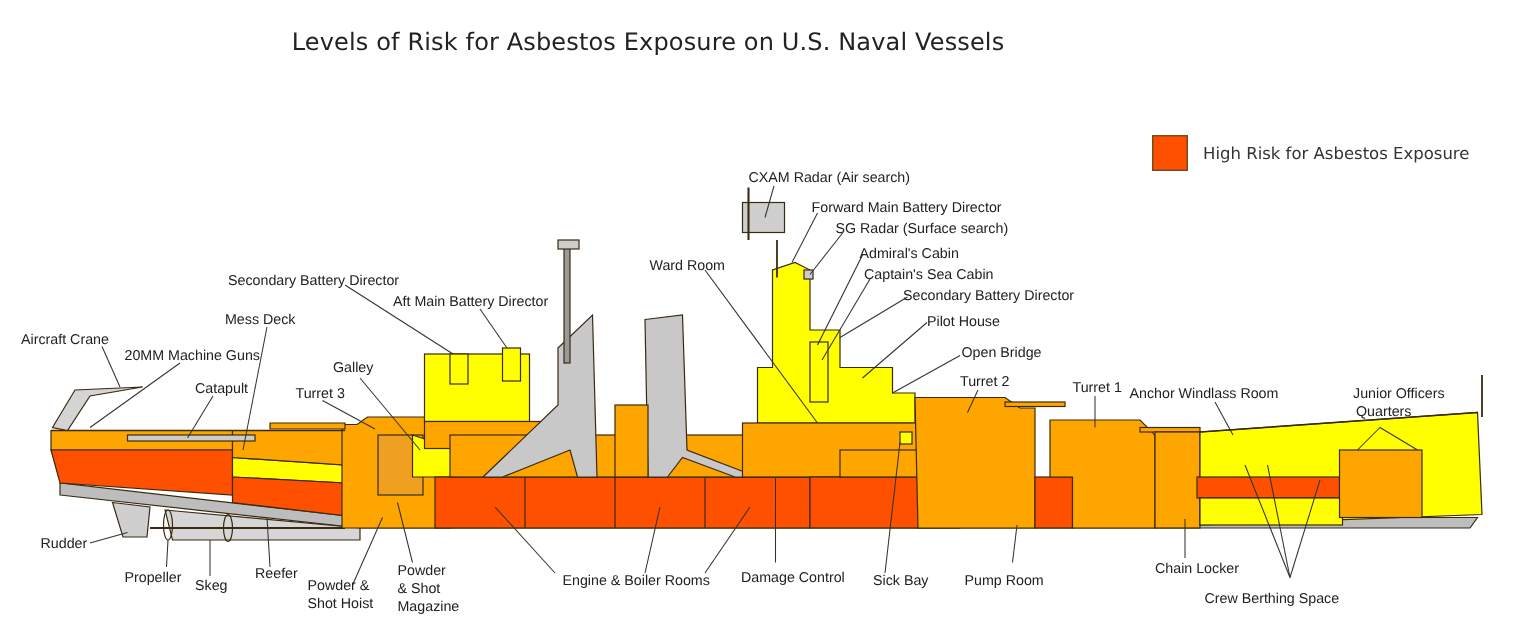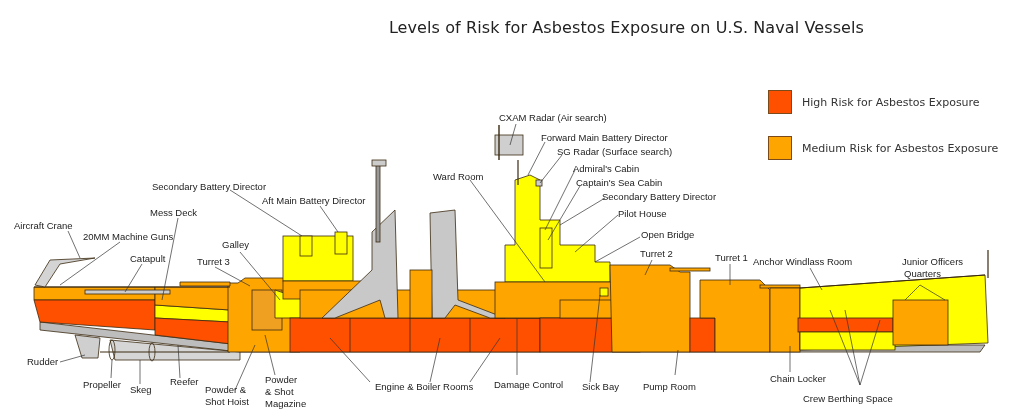--- a/index.html
+++ b/index.html
@@ -1,17 +1,17 @@
 <!DOCTYPE html>
 <html><head>
 <meta charset="utf-8">
 <style>
   html,body{margin:0;padding:0;background:#ffffff;}
   body{width:1024px;height:417px;position:relative;overflow:hidden;font-family:"Liberation Sans",sans-serif;}
-  .title{position:absolute;left:0;top:18px;width:864px;text-align:right;font-size:16px;color:#222;font-family:"DejaVu Sans",sans-serif;letter-spacing:0.1px;}
+  .title{position:absolute;left:0;top:18px;width:864px;text-align:center;font-size:16px;color:#222;font-family:"DejaVu Sans",sans-serif;letter-spacing:0.1px;}
   svg.ship{position:absolute;left:0;top:0;}
   .lbl{font-family:"Liberation Sans",sans-serif;font-size:9.5px;fill:#222;}
   .legend{position:absolute;left:768px;top:90px;}
   .legend-item{display:flex;align-items:center;height:24px;margin-bottom:22px;}
   .swatch{width:24px;height:24px;border:1px solid #7a4a1a;box-sizing:border-box;margin-right:10px;}
   .legend-text{font-family:"DejaVu Sans",sans-serif;font-size:11px;color:#333;}
 </style>
 </head>
 <body>
 
@@ -169,17 +169,13 @@
   <text class="lbl" x="643" y="390">Pump Room</text>
   <text class="lbl" x="770" y="382">Chain Locker</text>
   <text class="lbl" x="803" y="402">Crew Berthing Space</text>
 </svg>
 
 <div class="legend">
   <div class="legend-item">
     <div class="swatch" style="background:#FF5000"></div>
     <span class="legend-text">High Risk  for Asbestos Exposure</span>
   </div>
-  <div class="legend-item">
-    <div class="swatch" style="background:#FFA500"></div>
-    <span class="legend-text">Medium Risk for Asbestos Exposure</span>
-  </div>
 </div>
 
 </body></html>

